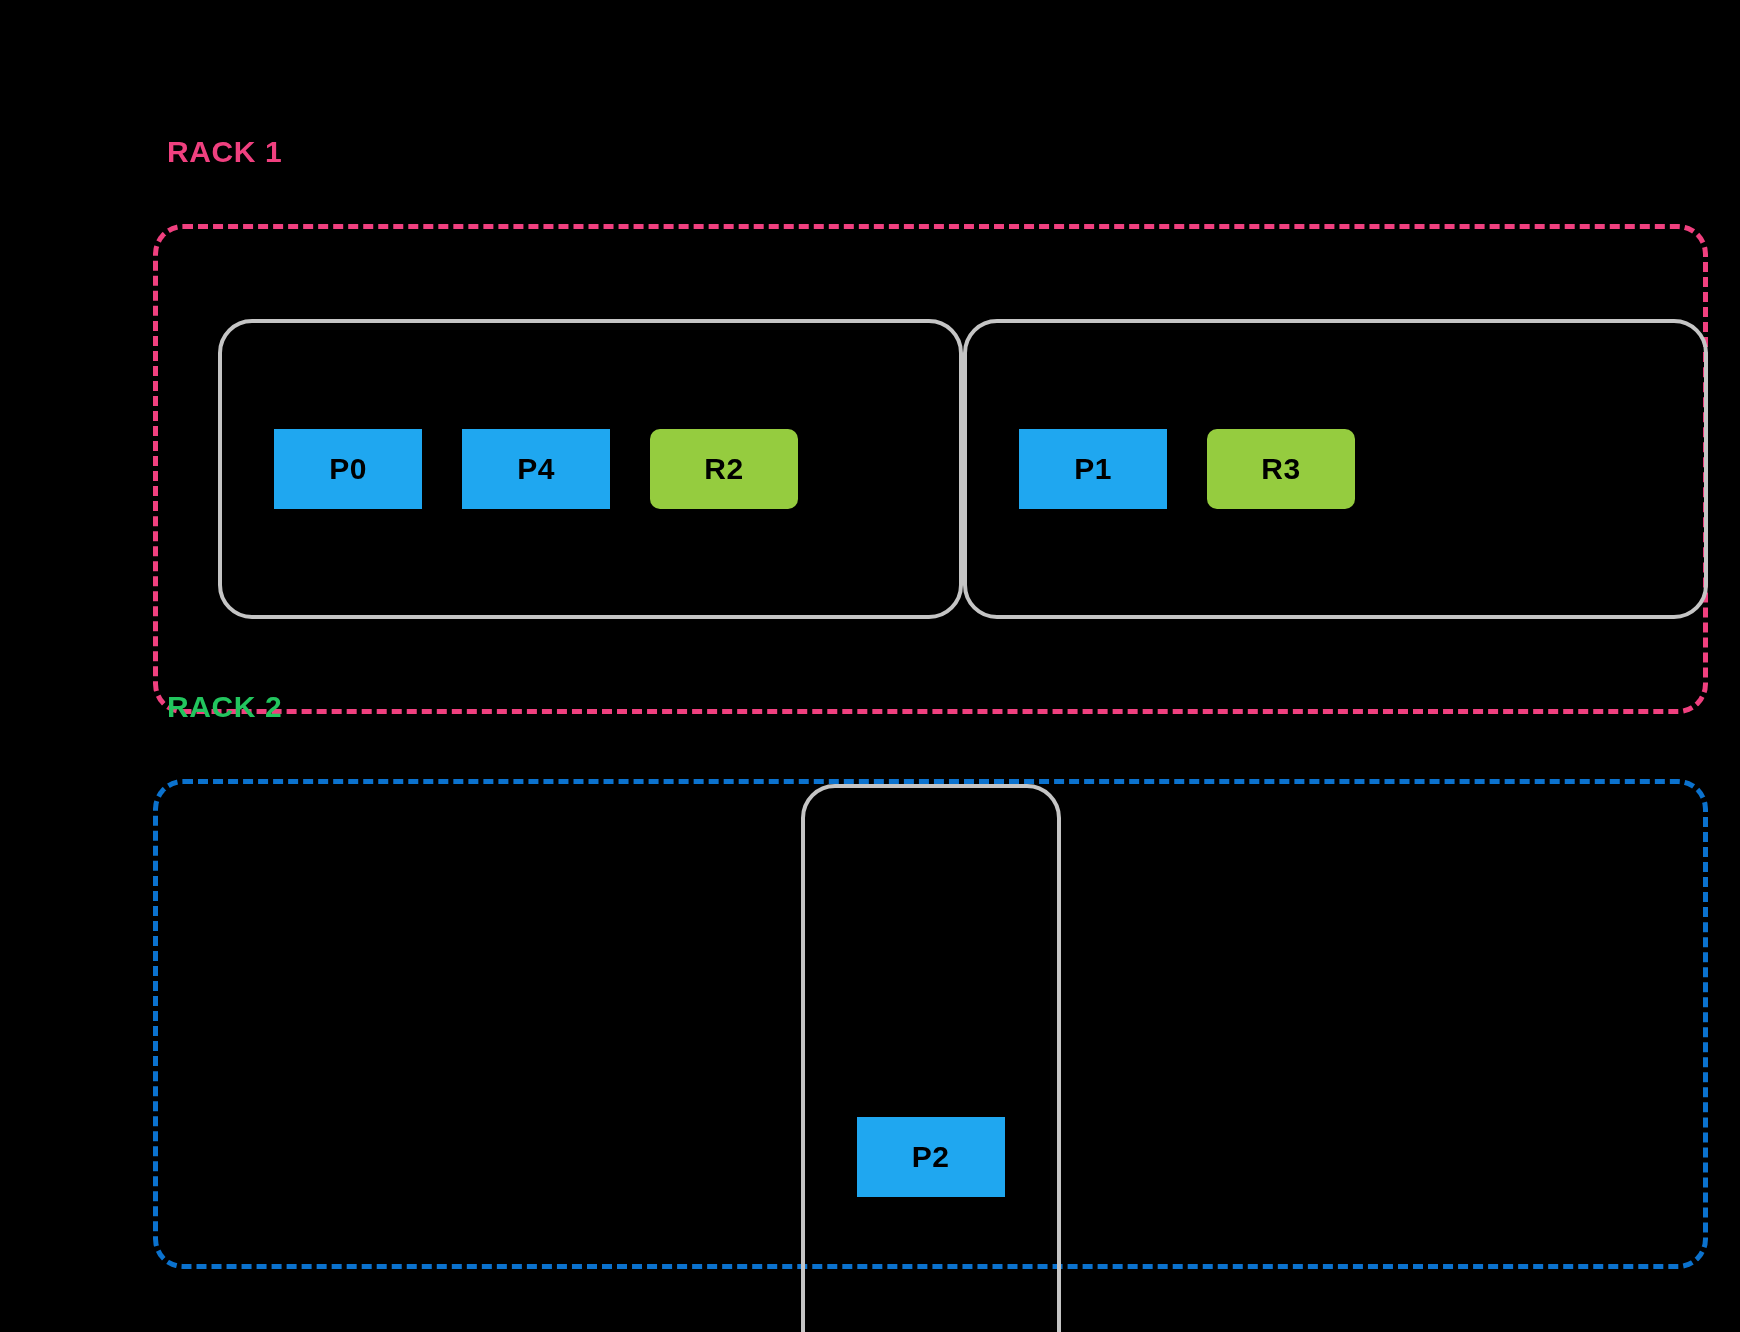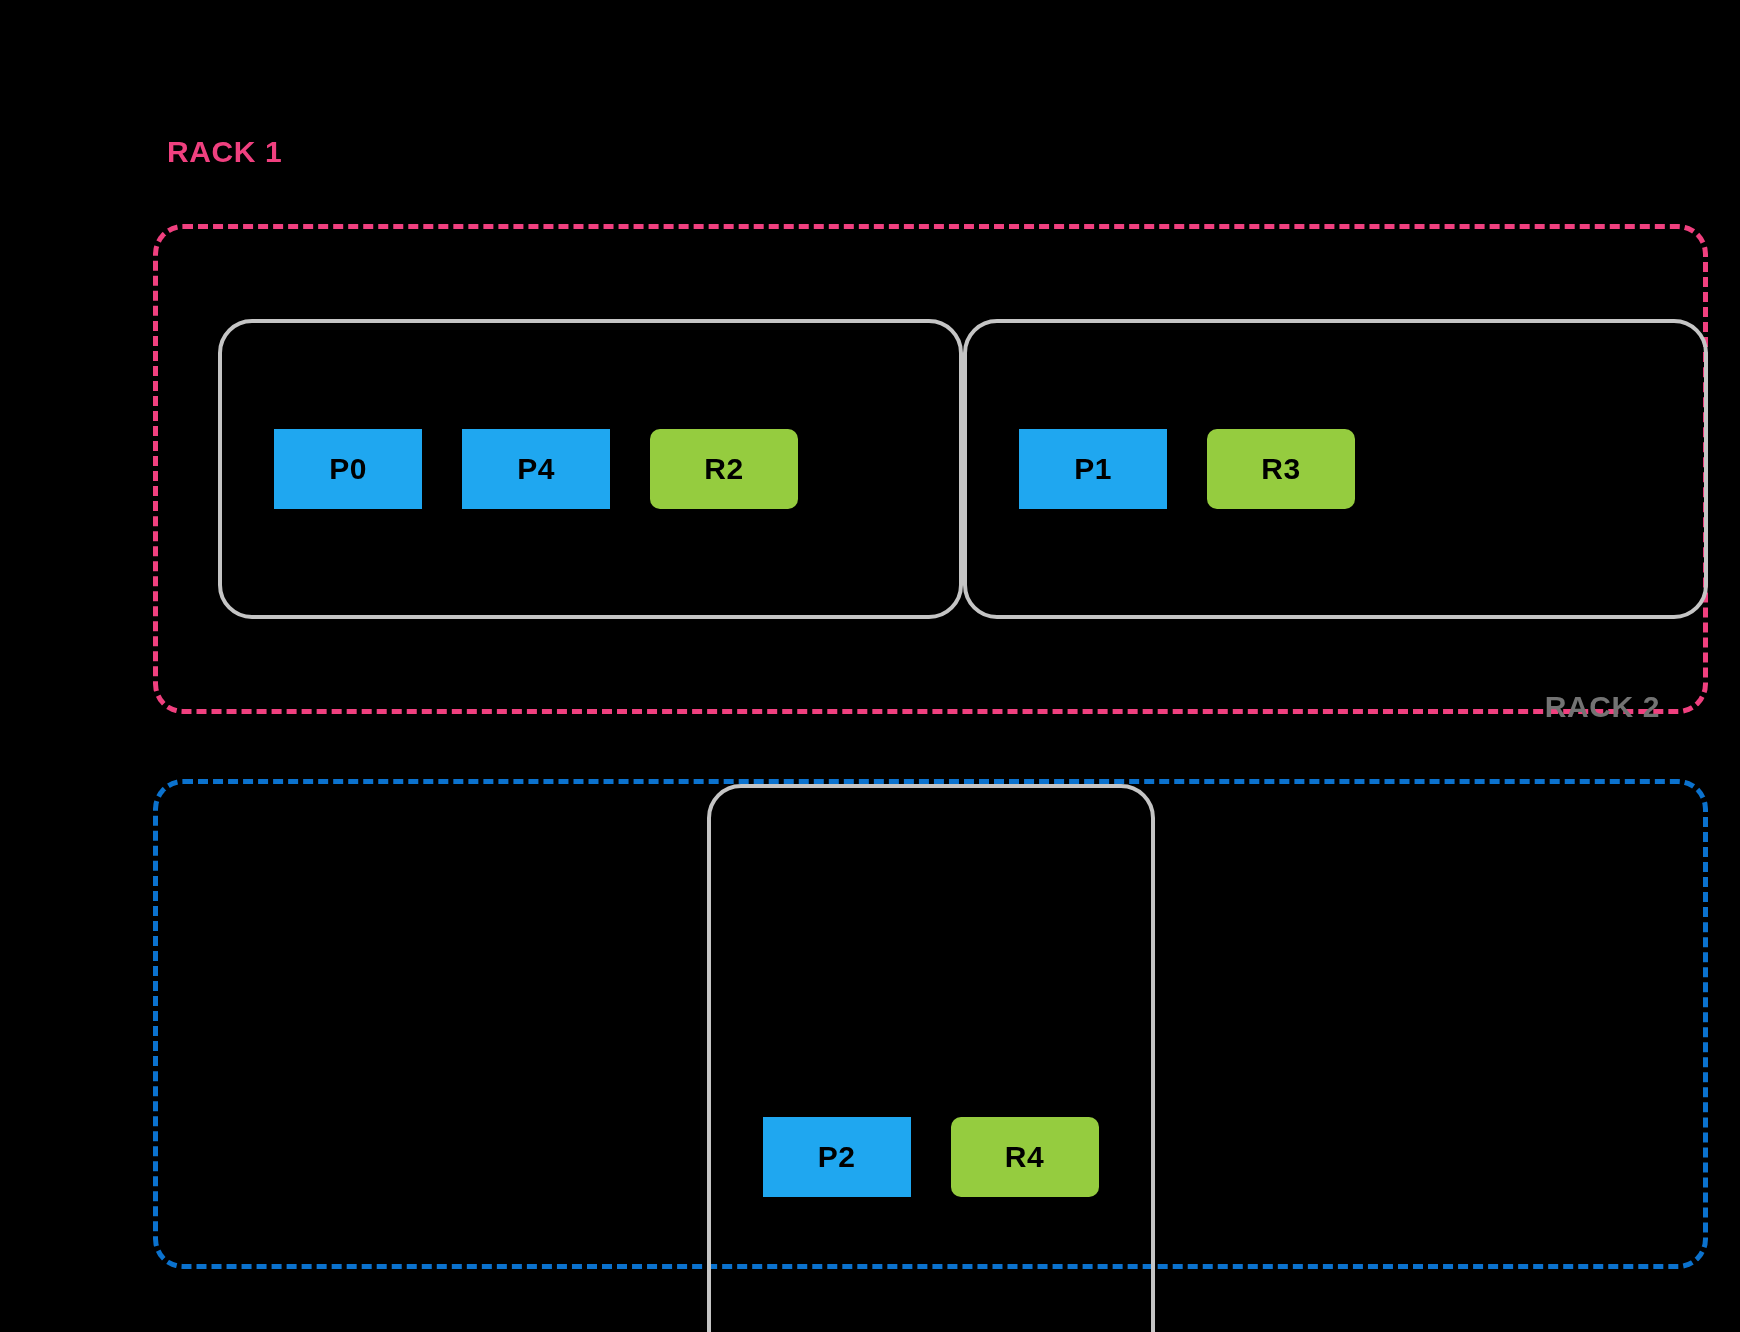--- a/index.html
+++ b/index.html
@@ -37,21 +37,21 @@
     font-size: 30px;
     font-weight: bold;
     letter-spacing: 0.6px;
     line-height: 36px;
     padding-left: 14px;
     margin-bottom: 38px;
     white-space: nowrap;
   }
 
   .rack-group.rack-1 .rack-label { color: #F0407F; }
-  .rack-group.rack-2 .rack-label { color: #737373; text-align: right; }
+  .rack-group.rack-2 .rack-label { color: #22c55e; }
 
   
   .rack-box {
     position: relative;
     width: 1555px;
     height: 490px;
     border-radius: 30px;
     border-style: dashed;
     border-width: 5px;
     display: flex;
@@ -119,21 +119,20 @@
     </div>
   </div>
 
   <div class="rack-group rack-2">
     <div class="rack-label">RACK 2</div>
 
     <div class="rack-box">
 
       <div class="node-box node-wide">
         <div class="chip leader">P2</div>
-        <div class="chip replica">R4</div>
       </div>
 
       <div class="node-box node-narrow">
       </div>
 
     </div>
   </div>
 
 </div>
 

